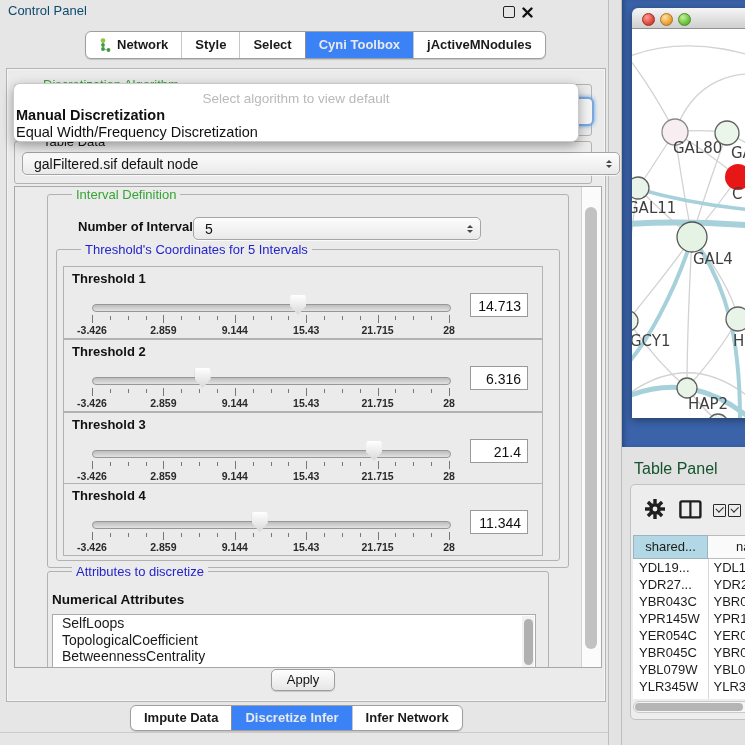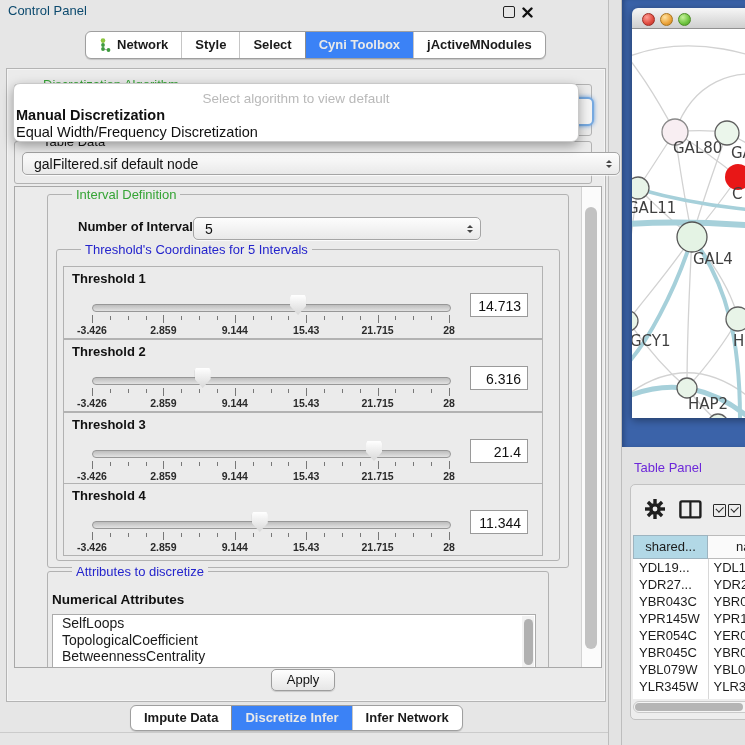--- a/index.html
+++ b/index.html
@@ -114,21 +114,21 @@
   .light{position:absolute;top:4.5px;width:11px;height:11px;border-radius:50%;}
   #light-red{left:10px;background:radial-gradient(circle at 35% 30%,#ff9d94,#e04b3f 60%,#b03228);
     border:.5px solid #9c2c24;}
   #light-yellow{left:28px;background:radial-gradient(circle at 35% 30%,#ffe2a0,#eca33a 60%,#c07d1f);
     border:.5px solid #a8741f;}
   #light-green{left:46px;background:radial-gradient(circle at 35% 30%,#c6f19a,#6ec43f 60%,#4d9427);
     border:.5px solid #4d8c26;}
   #netcanvas{width:200px;height:389px;background:#fff;}
 
   #table-section{left:622px;top:447px;width:123px;height:298px;background:#e2e2e2;}
-  #tp-title{left:12px;top:13px;font-size:13px;color:#6d28d9;}
+  #tp-title{left:12px;top:13px;font-size:16px;color:#14532d;}
   #tp-inner{left:8px;top:37px;width:132px;height:234px;background:#ededed;border:1px solid #c2c2c2;
     border-radius:5px;overflow:hidden;}
   #tp-toolbar{position:absolute;left:0;top:0;width:132px;height:48px;}
   .checkicon{position:absolute;top:19px;width:11px;height:11px;border:1.6px solid #2a2a2a;
     border-radius:1px;}
   .checkicon:after{content:"";position:absolute;left:1.5px;top:1px;width:6px;height:3.5px;
     border-left:1.8px solid #2a2a2a;border-bottom:1.8px solid #2a2a2a;transform:rotate(-45deg);}
   #tp-table{position:absolute;left:2px;top:50px;width:160px;}
   #tp-header{display:flex;height:24px;}
   .hcell{box-sizing:border-box;border:1px solid #9db4c0;font-size:13px;color:#1c1c1c;

